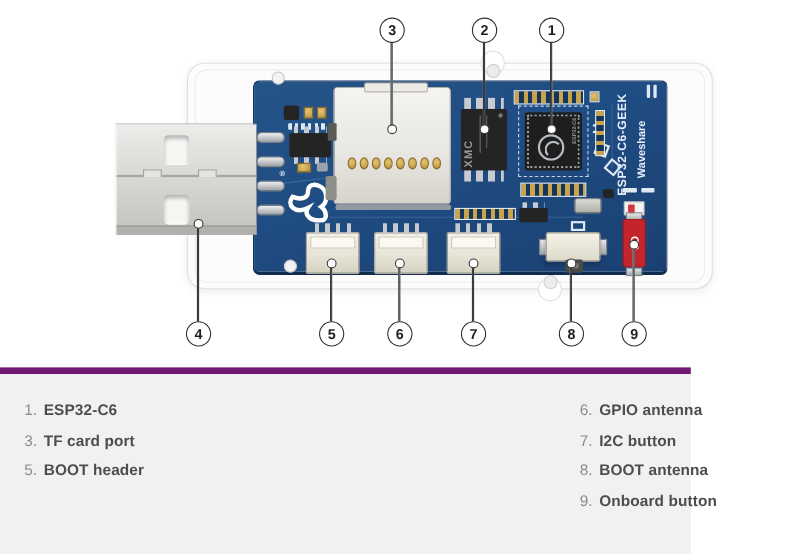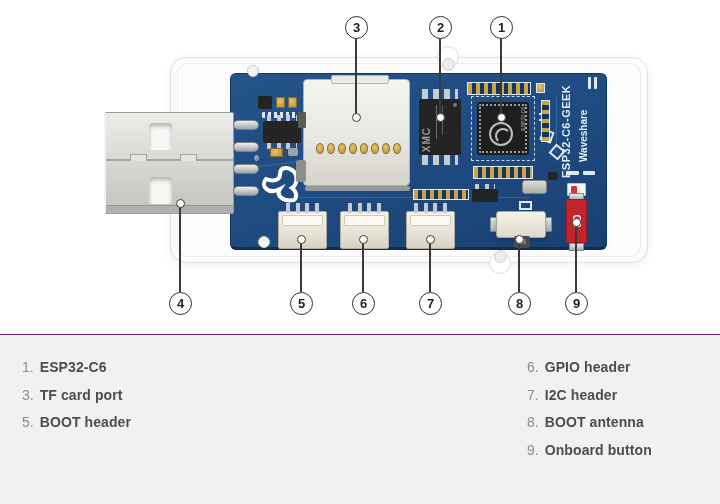--- a/index.html
+++ b/index.html
@@ -92,21 +92,21 @@
   .led{position:absolute;left:567px;top:183px;width:19px;height:13px;background:#f4f4f2;border:1px solid #c2c2be;border-radius:1px;}
   .led::after{content:"";position:absolute;left:3px;top:2px;width:6px;height:8px;background:#d2353a;border-radius:1px;}
 
   
   .lead{position:absolute;width:2px;background:#fff;border-left:1.2px solid #3a3a3a;border-right:1.2px solid #3a3a3a;}
   .dot{position:absolute;width:9px;height:9px;border-radius:50%;background:#fff;border:1.5px solid #3a3a3a;}
   .co{position:absolute;width:23px;height:23px;border-radius:50%;background:#fff;border:1.5px solid var(--callout_ink);
       display:flex;align-items:center;justify-content:center;font-size:13px;font-weight:600;color:#1e1e1e;}
 
   
-  .legend{position:absolute;left:0;top:334px;width:720px;height:170px;background:var(--legend_bg);border-top:1px solid #701a75;padding-left:16px;}
+  .legend{position:absolute;left:0;top:334px;width:628px;height:170px;background:var(--legend_bg);border-top:6px solid #701a75;padding-left:16px;}
   .legend-col{position:absolute;top:19px;}
   .legend-col.left{left:22px;} .legend-col.right{left:527px;}
   .legend-row{height:27.5px;line-height:27.5px;font-size:14px;white-space:nowrap;}
   .legend-row .num{color:var(--legend_number);margin-right:6px;font-weight:400;}
   .legend-row .lbl{color:var(--legend_label);font-weight:700;letter-spacing:.1px;}
 
   .logo-reg{position:absolute;left:254px;top:155px;color:#e8f0f8;font-size:7px;font-weight:bold;}
   .wlogo{position:absolute;left:258px;top:162px;transform:rotate(-90deg);}
 </style>
 </head>
@@ -267,20 +267,20 @@
     <div class="co" style="left:565px;top:292px;">9</div>
   </div>
 
   <div class="legend">
     <div class="legend-col left">
       <div class="legend-row"><span class="num">1.</span><span class="lbl">ESP32-C6</span></div>
       <div class="legend-row"><span class="num">3.</span><span class="lbl">TF card port</span></div>
       <div class="legend-row"><span class="num">5.</span><span class="lbl">BOOT header</span></div>
     </div>
     <div class="legend-col right">
-      <div class="legend-row"><span class="num">6.</span><span class="lbl">GPIO header</span></div>
-      <div class="legend-row"><span class="num">7.</span><span class="lbl">I2C header</span></div>
+      <div class="legend-row"><span class="num">6.</span><span class="lbl">GPIO antenna</span></div>
+      <div class="legend-row"><span class="num">7.</span><span class="lbl">I2C button</span></div>
       <div class="legend-row"><span class="num">8.</span><span class="lbl">BOOT antenna</span></div>
       <div class="legend-row"><span class="num">9.</span><span class="lbl">Onboard button</span></div>
     </div>
   </div>
 
 </div>
 
 </body></html>

